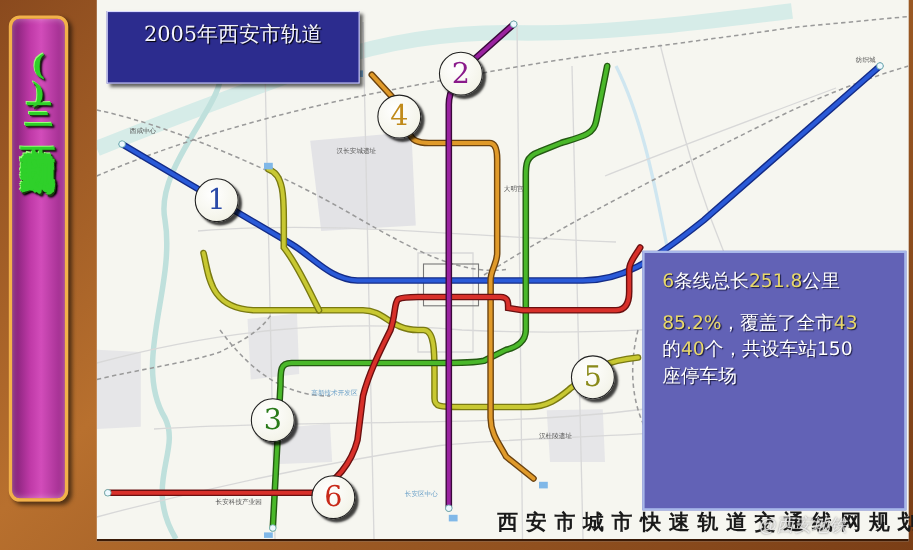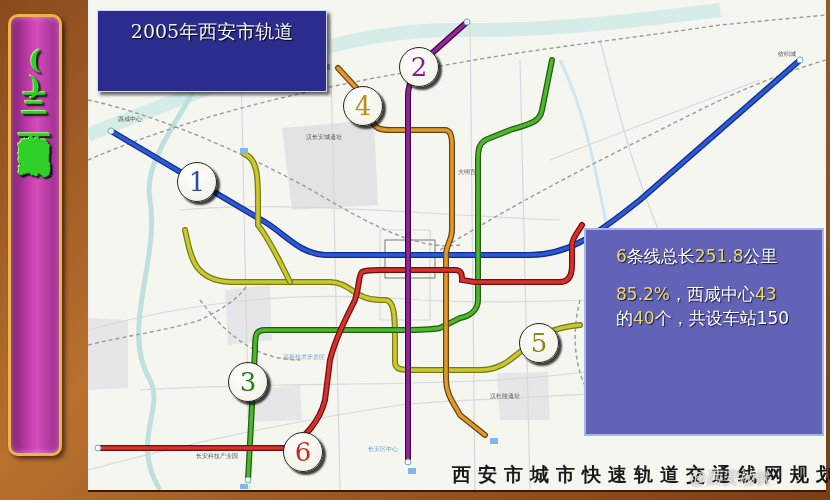--- a/index.html
+++ b/index.html
@@ -29,36 +29,36 @@
 
     .map {
       position:absolute; left:88px; top:0; width:738px; height:490px;
       background:#f7f7f2;
       border-bottom:2px solid #3a1a06;
       overflow:hidden;
     }
     .map svg { position:absolute; left:0; top:0; }
 
     .title-box {
-      position:absolute; left:97px; top:10px; width:230px; height:82px;
+      position:absolute; left:97px; top:10px; width:230px; height:66px;
       background:#2c2c8e;
       border:1px solid #d8d8ff;
       box-shadow: 3px 3px 3px rgba(0,0,0,0.6);
       color:#f4f4ff; text-align:center;
       font-family:"DejaVu Serif", serif; font-size:19px; line-height:26px;
       padding-top:7px; box-sizing:border-box;
       text-shadow:1px 1px 1px #000;
     }
 
     .info-box {
-      position:absolute; left:584px; top:228px; width:240px; height:208px;
+      position:absolute; left:584px; top:228px; width:240px; height:236px;
       background:#6262b6;
       border:2px solid #a8b8ea;
       box-sizing:border-box;
-      padding:14px 0 0 30px;
+      padding:14px 0 0 16px;
       color:#ffffff;
       font-family:"DejaVu Sans", sans-serif; font-size:17px; line-height:24px;
       text-shadow:1px 1px 1px #1a1a40;
     }
     .info-box .hl { color:#e8d86a; }
     .info-line { display:block; white-space:nowrap; }
     .info-gap { height:14px; }
 
     .bottom-caption {
       position:absolute; left:452px; top:462px;
@@ -190,18 +190,19 @@
   <div class="line-badge" style="left:195px;top:432px;color:#c82a1a;">6</div>
 </div>
 
 <div class="title-box">
   <div>2005年西安市轨道</div>
 </div>
 
 <div class="info-box">
   <span class="info-line"><span class="hl">6</span><span>条线总长</span><span class="hl">251.8</span><span>公里</span></span>
   <div class="info-gap"></div>
-  <span class="info-line"><span class="hl">85.2%</span><span>，西咸中心</span><span class="hl">43</span></span>
+  <span class="info-line"><span class="hl">85.2%</span><span>，覆盖了全市</span><span class="hl">43</span></span>
   <span class="info-line"><span>的</span><span class="hl">40</span><span>个，共设车站150</span></span>
+  <span class="info-line">座停车场</span>
 </div>
 
 <div class="bottom-caption">西安市城市快速轨道交通线网规划</div>
 <div class="watermark">@西安地铁</div>
 
 </body></html>

